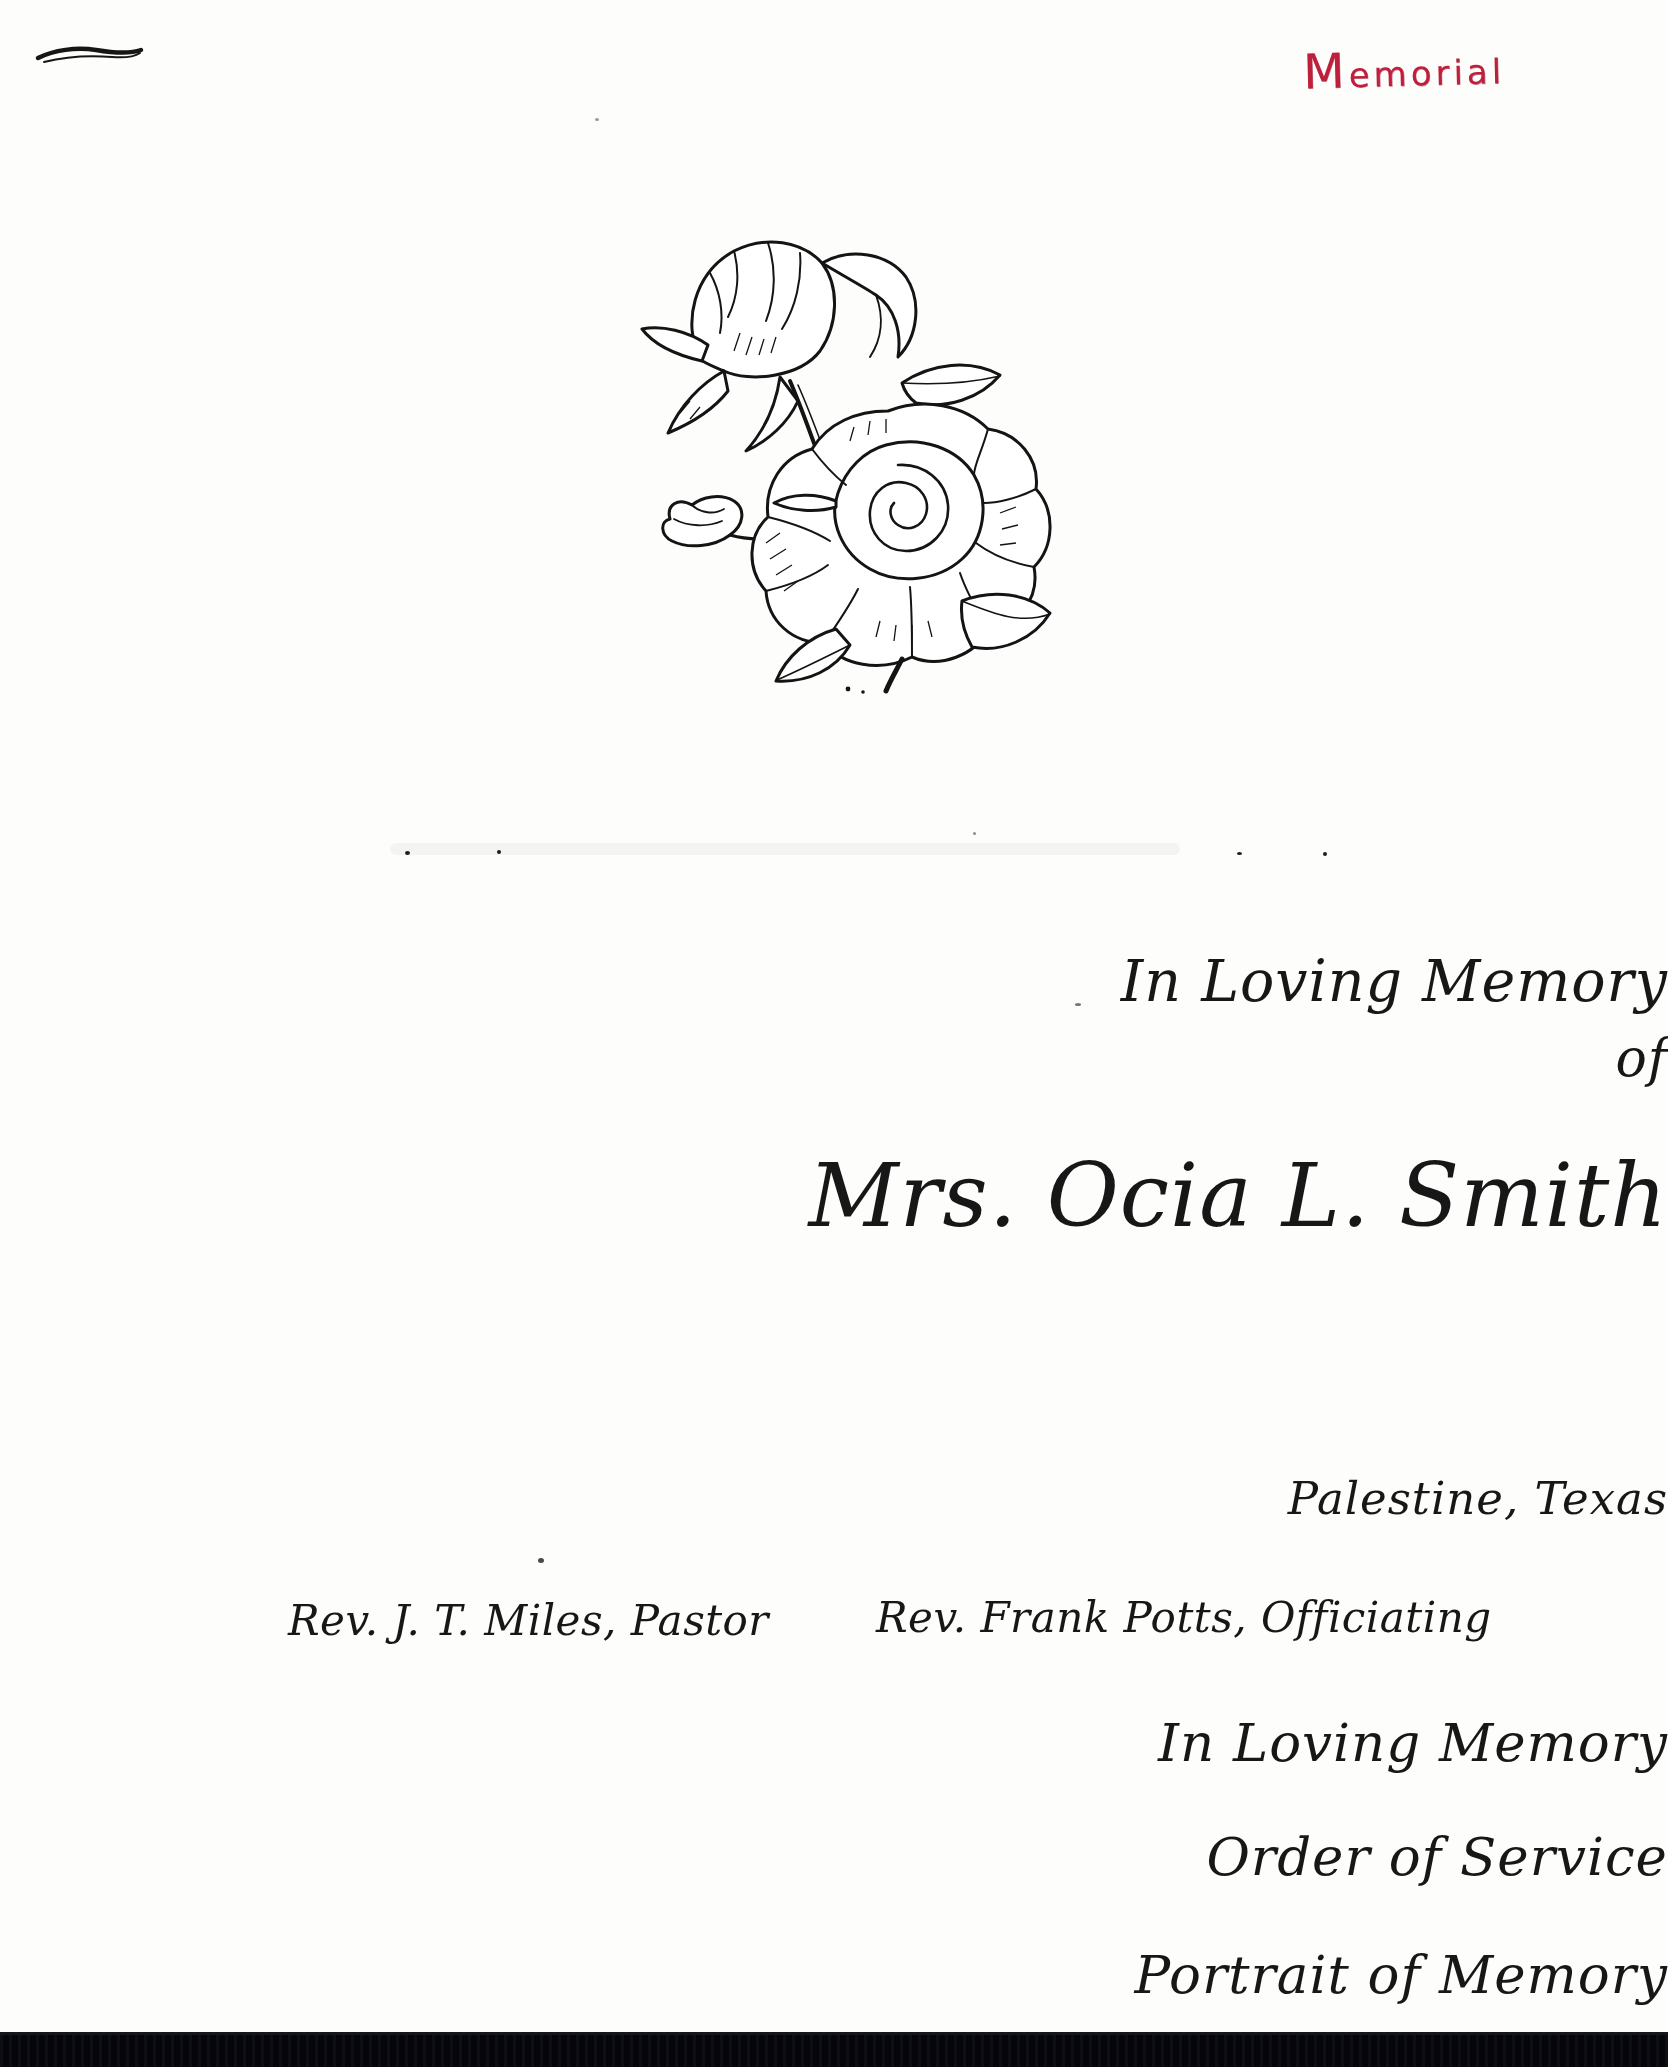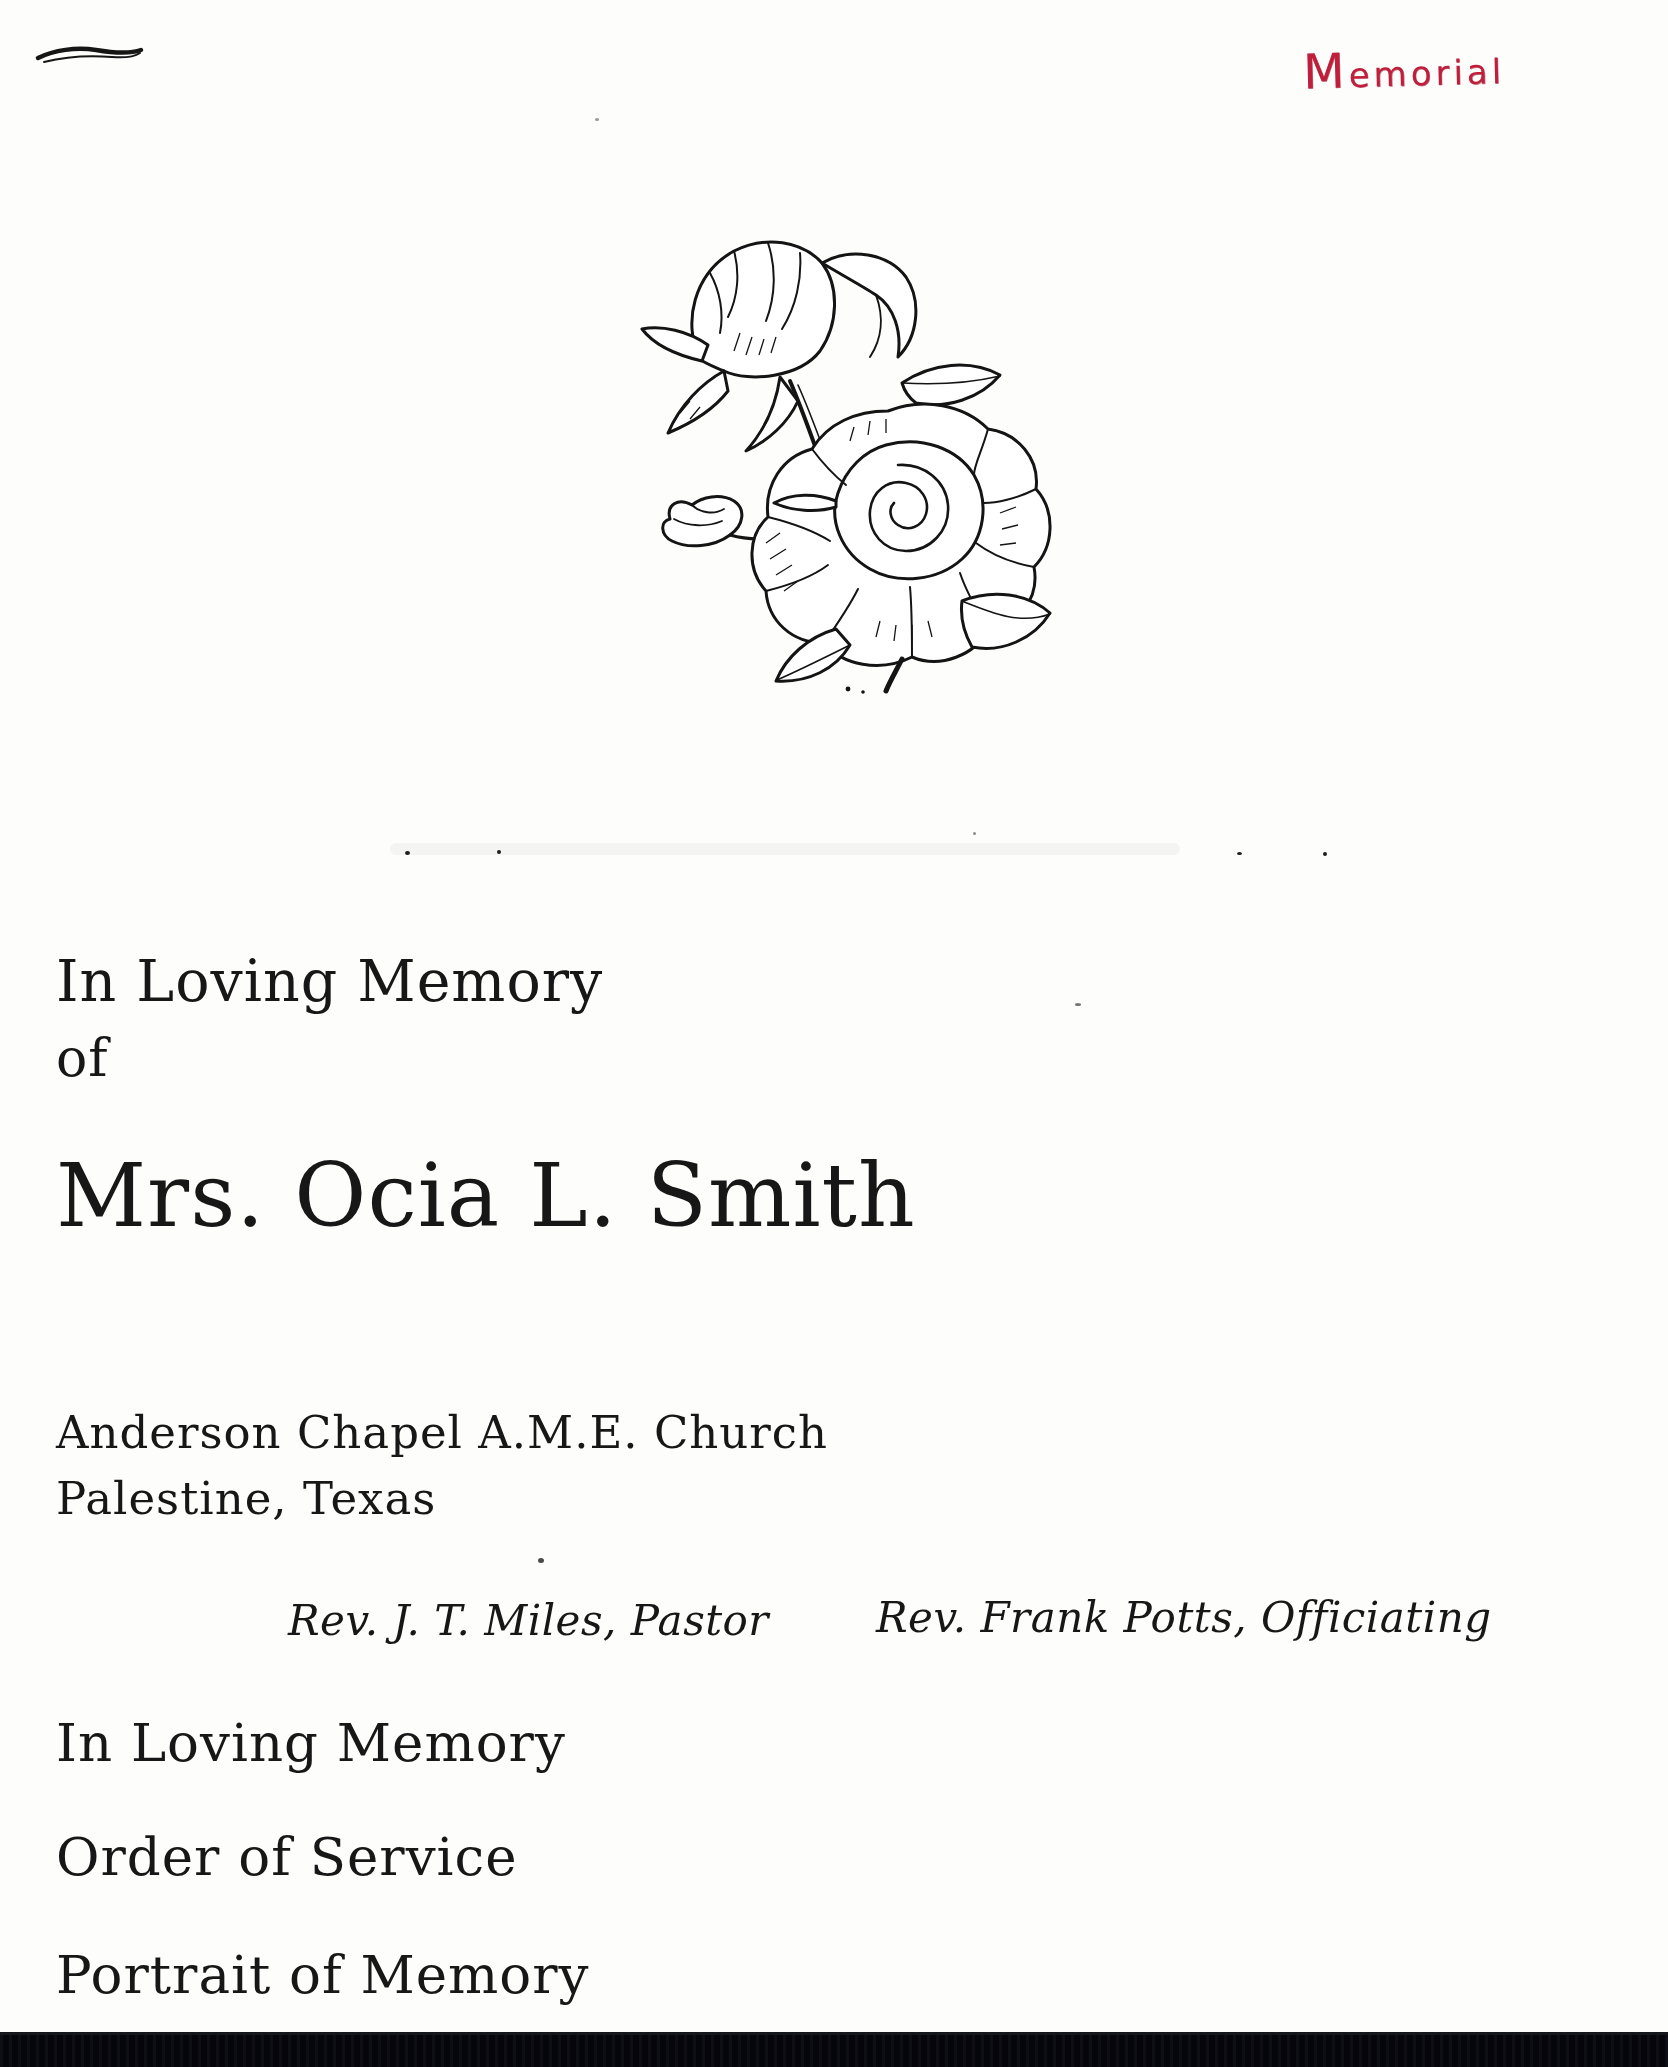--- a/index.html
+++ b/index.html
@@ -8,21 +8,21 @@
     width:1668px;height:2067px;
     background:#fdfdfc;
     overflow:hidden;
     font-family:"DejaVu Serif","Liberation Serif",serif;
     color:#171717;
   }
   
   .text-col{position:absolute;left:56px;right:0;top:0;height:100%;pointer-events:none;}
   .text-col .line{
     position:absolute;left:0;width:100%;
-    text-align:left;
+    text-align:right;font-style:italic;
     color:#171717;letter-spacing:1px;
   }
   .intro1{top:948px;font-size:57px;}
   .intro2{top:1028px;font-size:52px;}
   .honoree{top:1096px;font-size:88px;letter-spacing:1px;margin-top:48px;}
   .dateline{top:1292px;font-size:46px;white-space:pre;}
   .venue1{top:1406px;font-size:45px;}
   .venue2{top:1472px;font-size:45px;}
   .sec1{top:1712px;font-size:53px;}
   .sec2{top:1826px;font-size:53px;}
@@ -154,21 +154,20 @@
   <div class="speck" style="left:1323px;top:852px;width:4px;height:4px;"></div>
   <div class="speck" style="left:973px;top:832px;width:3px;height:3px;opacity:.5;"></div>
   <div class="speck" style="left:595px;top:118px;width:4px;height:3px;opacity:.45;"></div>
   <div class="speck" style="left:538px;top:1558px;width:6px;height:5px;opacity:.8;"></div>
   <div class="speck" style="left:1075px;top:1003px;width:6px;height:3px;opacity:.6;"></div>
 
   <div class="text-col">
     <div class="line intro1">In Loving Memory</div>
     <div class="line intro2">of</div>
     <div class="line honoree">Mrs. Ocia L. Smith</div>
-    <div class="line venue1">Anderson Chapel A.M.E. Church</div>
     <div class="line venue2">Palestine, Texas</div>
     <div class="line sec1">In Loving Memory</div>
     <div class="line sec2">Order of Service</div>
     <div class="line sec3">Portrait of Memory</div>
   </div>
 
   <div class="clergy pastor">Rev. J. T. Miles, Pastor</div>
   <div class="clergy officiant">Rev. Frank Potts, Officiating</div>
 
   <div class="black-bar"></div>

